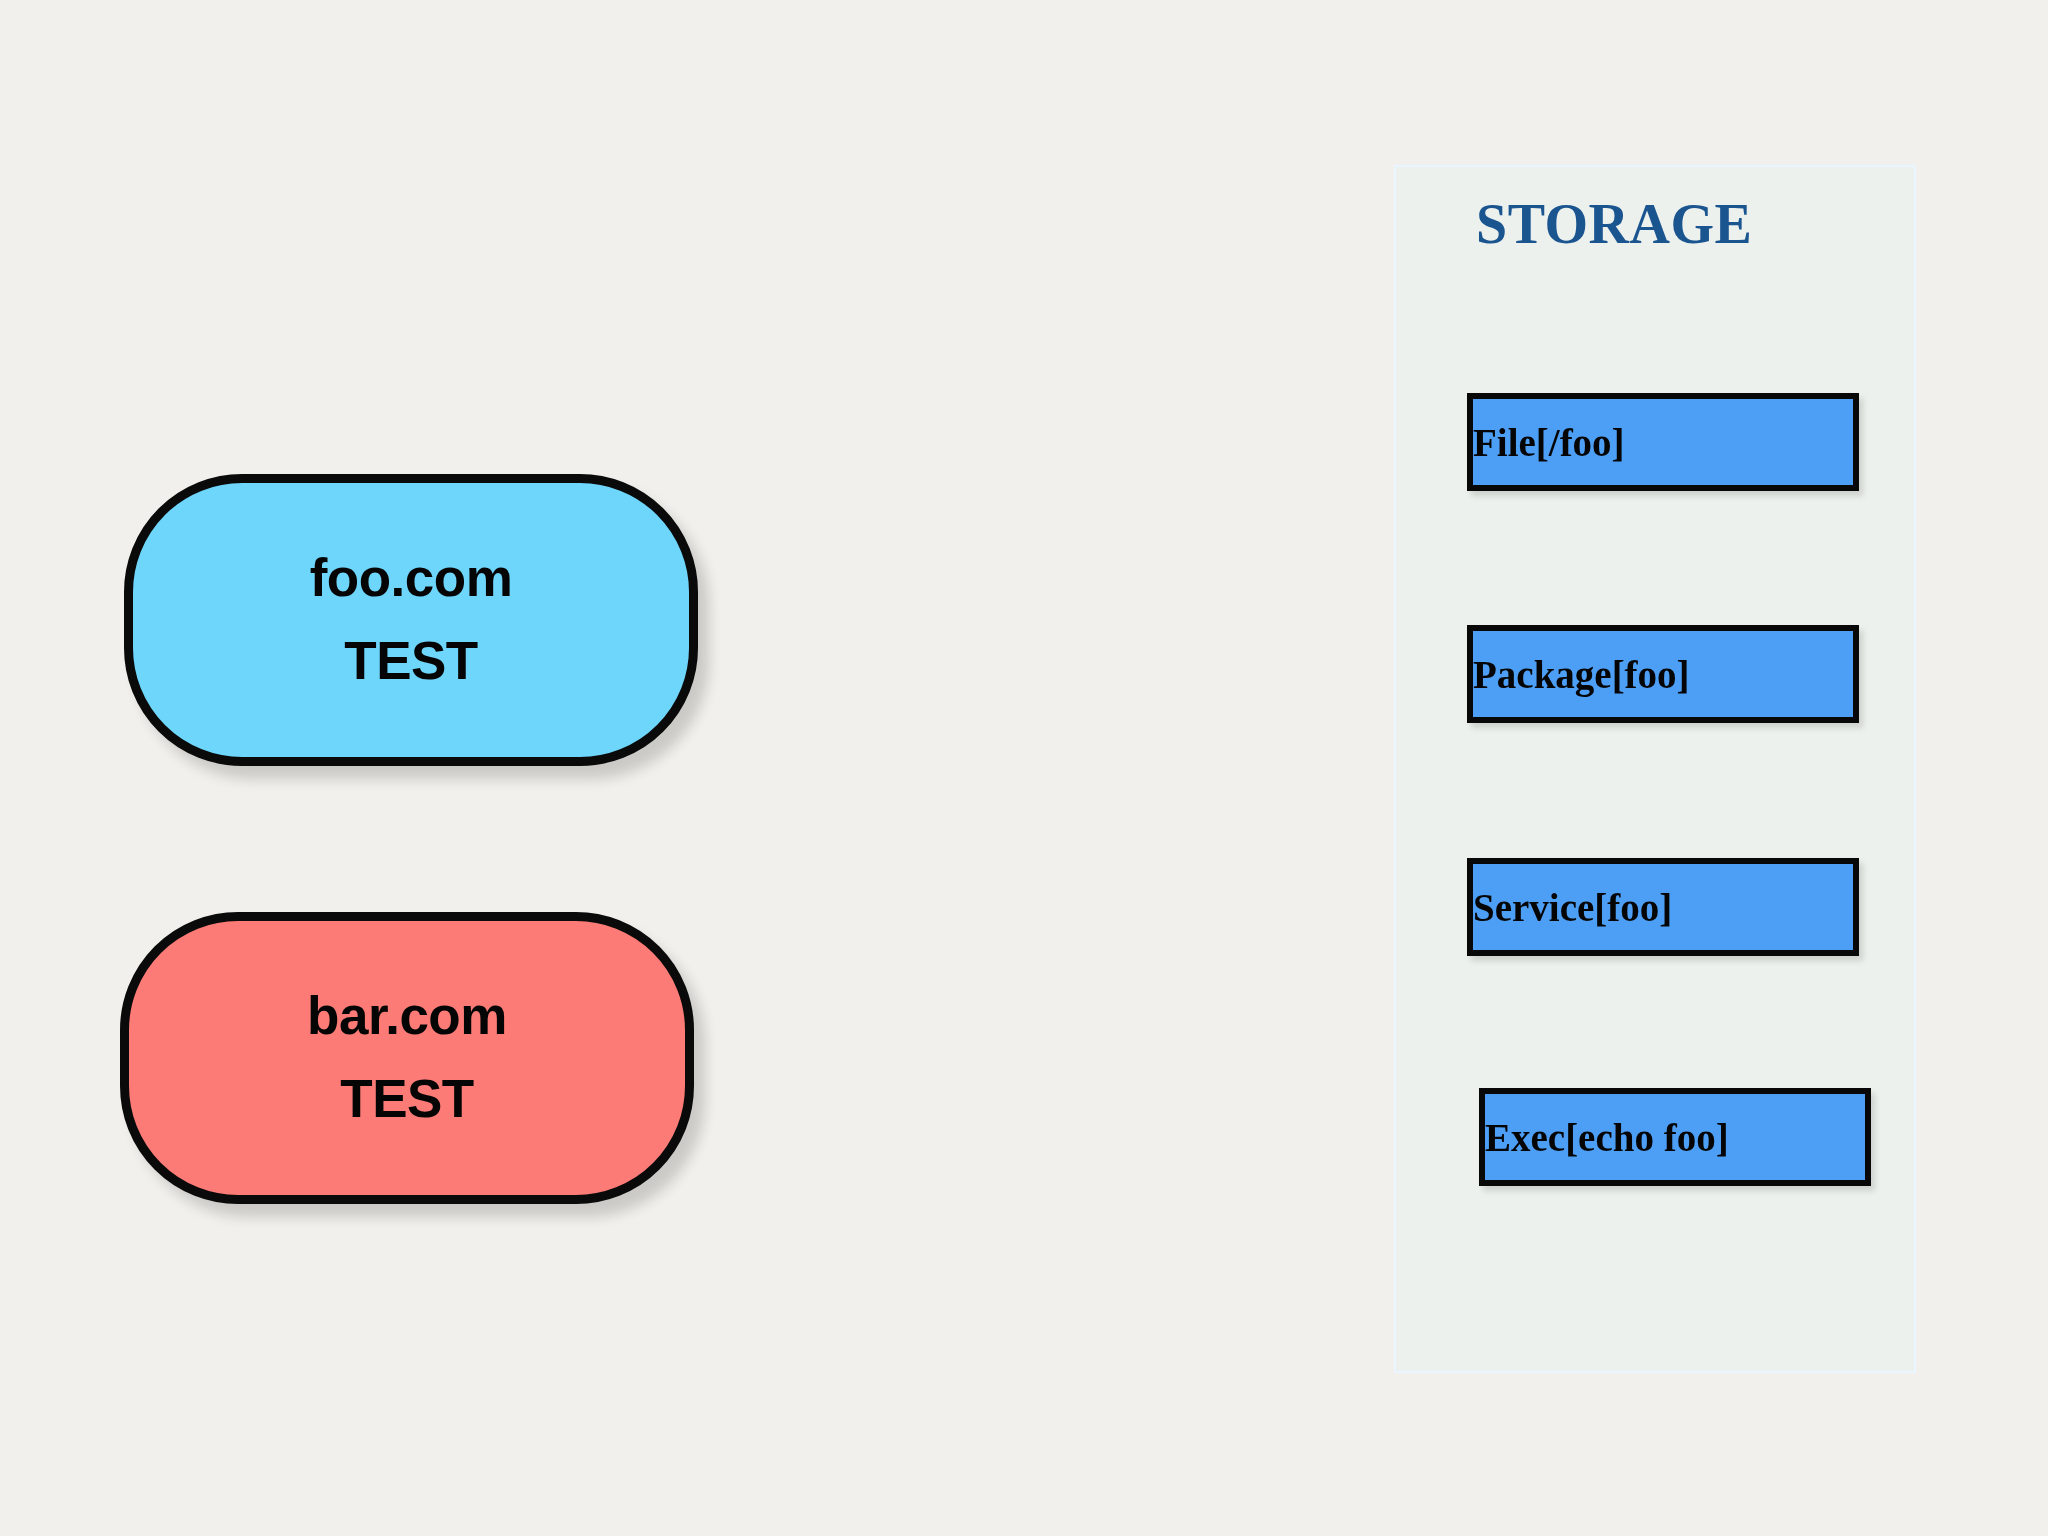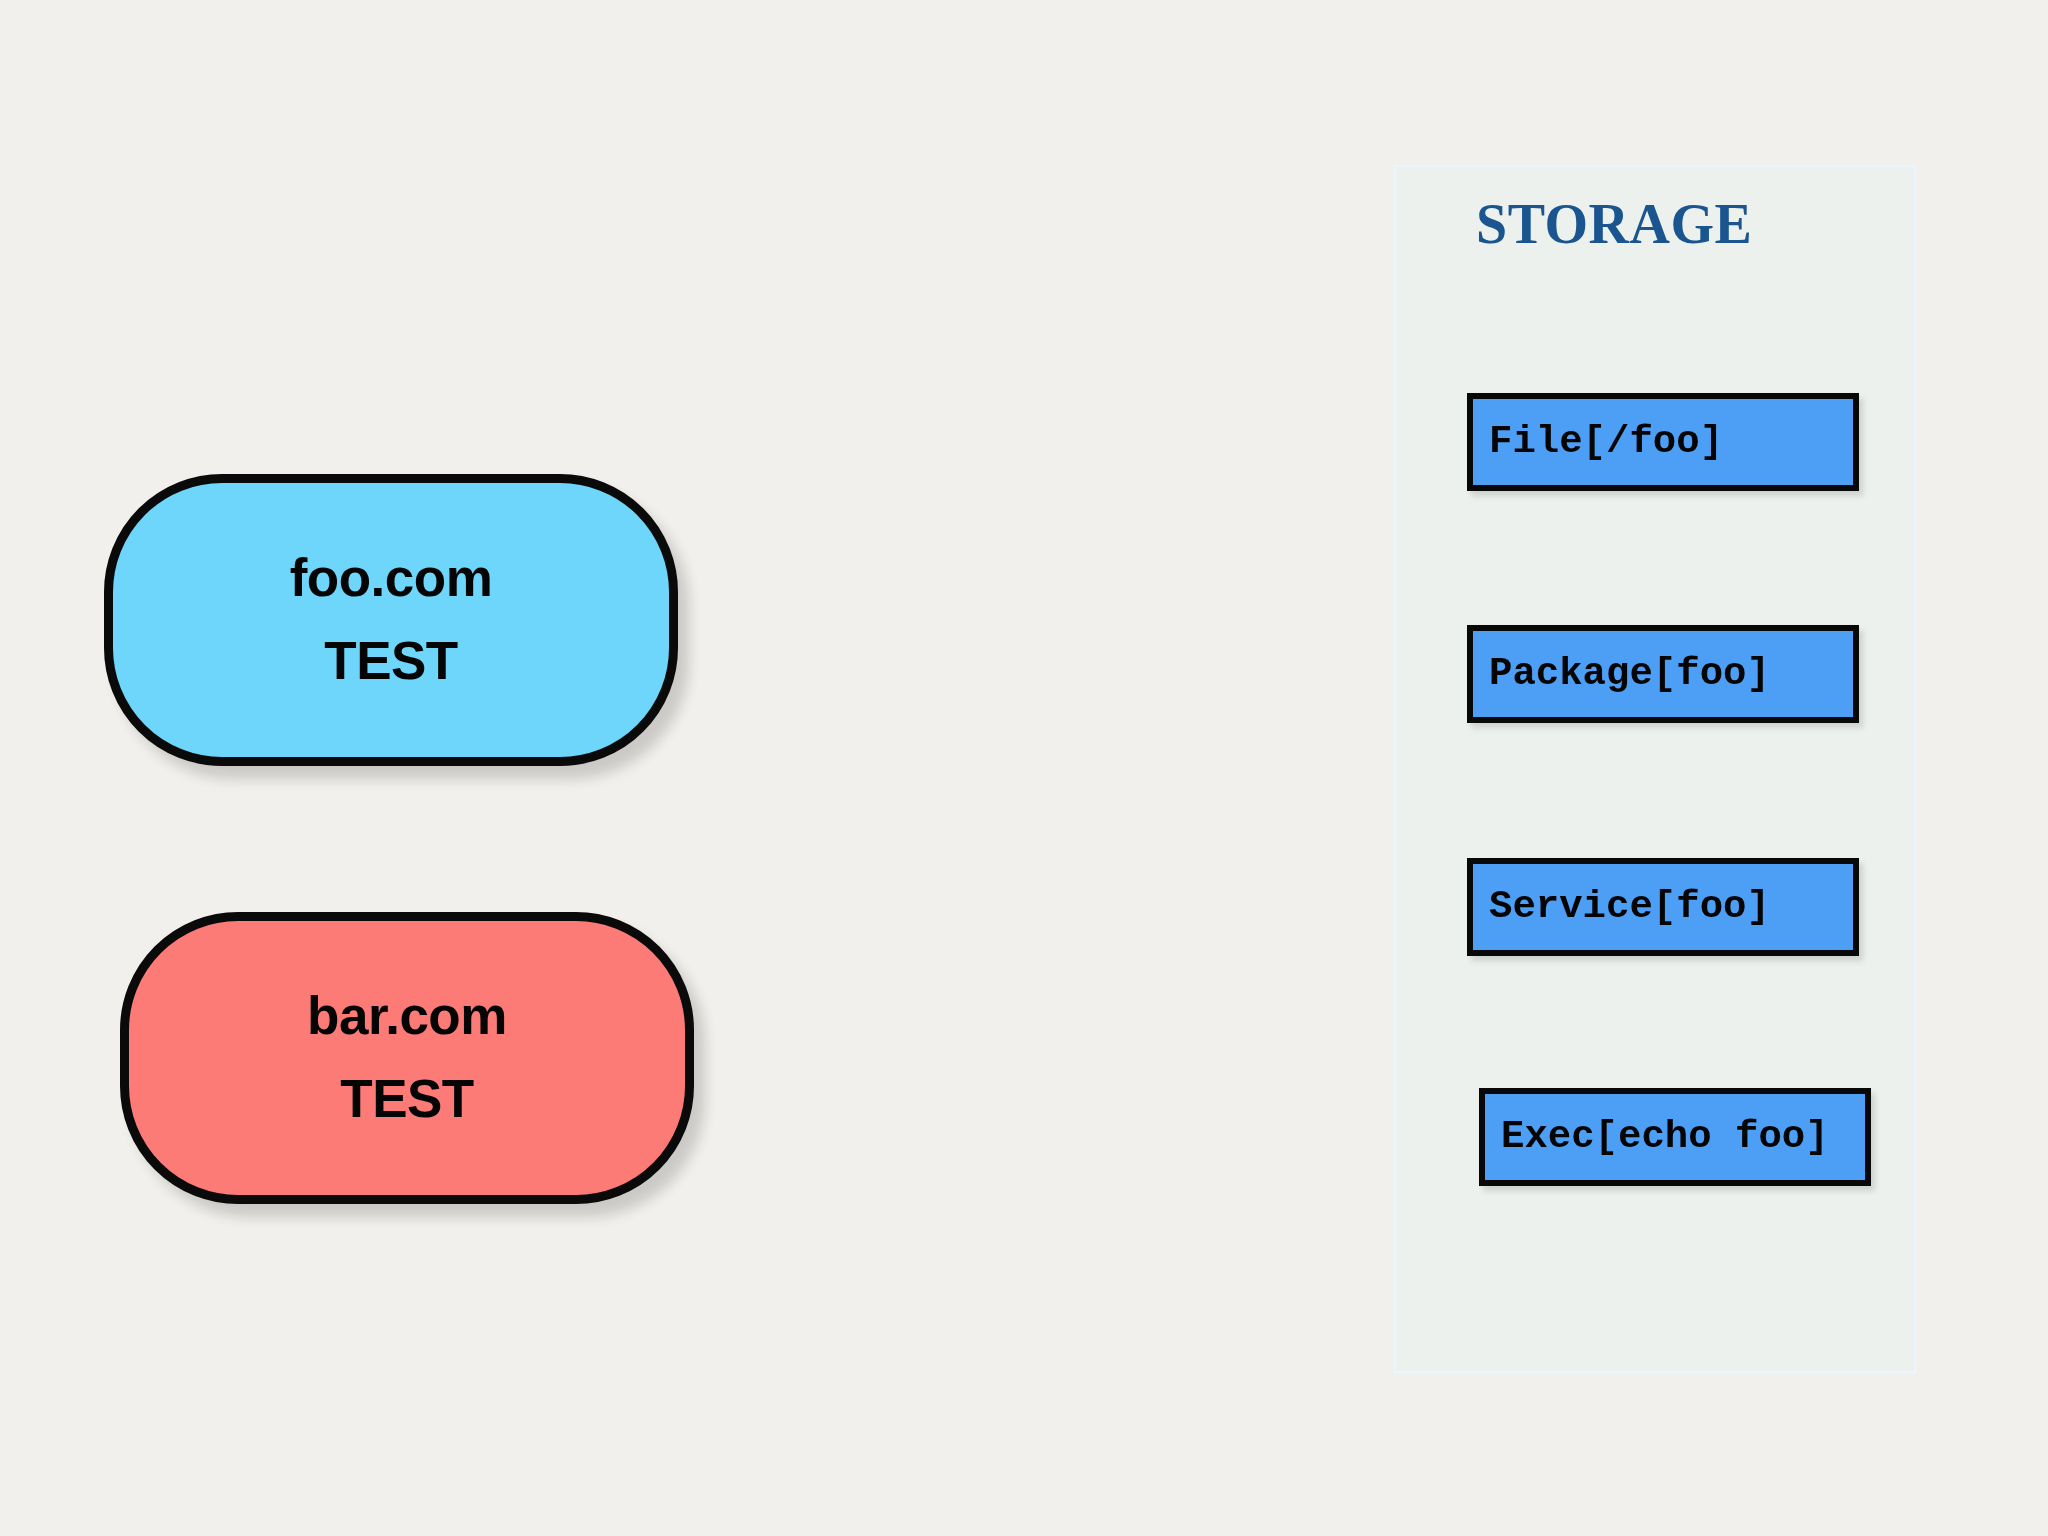--- a/index.html
+++ b/index.html
@@ -41,21 +41,21 @@
     letter-spacing: -0.5px;
     line-height: 1.22;
     text-align: center;
     white-space: nowrap;
   }
   .env-node .line-2 {
     margin-top: 18px;
   }
 
   #node-test {
-    left: 104px;
+    left: 124px;
     top: 474px;
     width: 574px;
     height: 292px;
     background: #6ed5fb;
     justify-content: center;
   }
   #node-prod {
     left: 120px;
     top: 872px;
     width: 574px;
@@ -98,25 +98,24 @@
     width: 392px;
     height: 98px;
     background: #4d9ef5;
     border: 6px solid #080808;
     display: flex;
     align-items: center;
     box-shadow: 4px 5px 6px rgba(0,0,0,0.13);
   }
   .resource-label {
     color: #050505;
-    font-family: Liberation Mono, monospace;
+    font-family: Liberation Serif, serif;
     font-weight: bold;
     font-size: 39px;
     letter-spacing: 0px;
-    padding-left: 16px;
     white-space: pre;
   }
   #resource-0 { top: 228px; }
   #resource-1 { top: 460px; }
   #resource-2 { top: 693px; }
   #resource-3 { top: 923px; margin-left: 12px; }
 </style>
 </head>
 <body style="background: rgb(241, 240, 236);">
 

